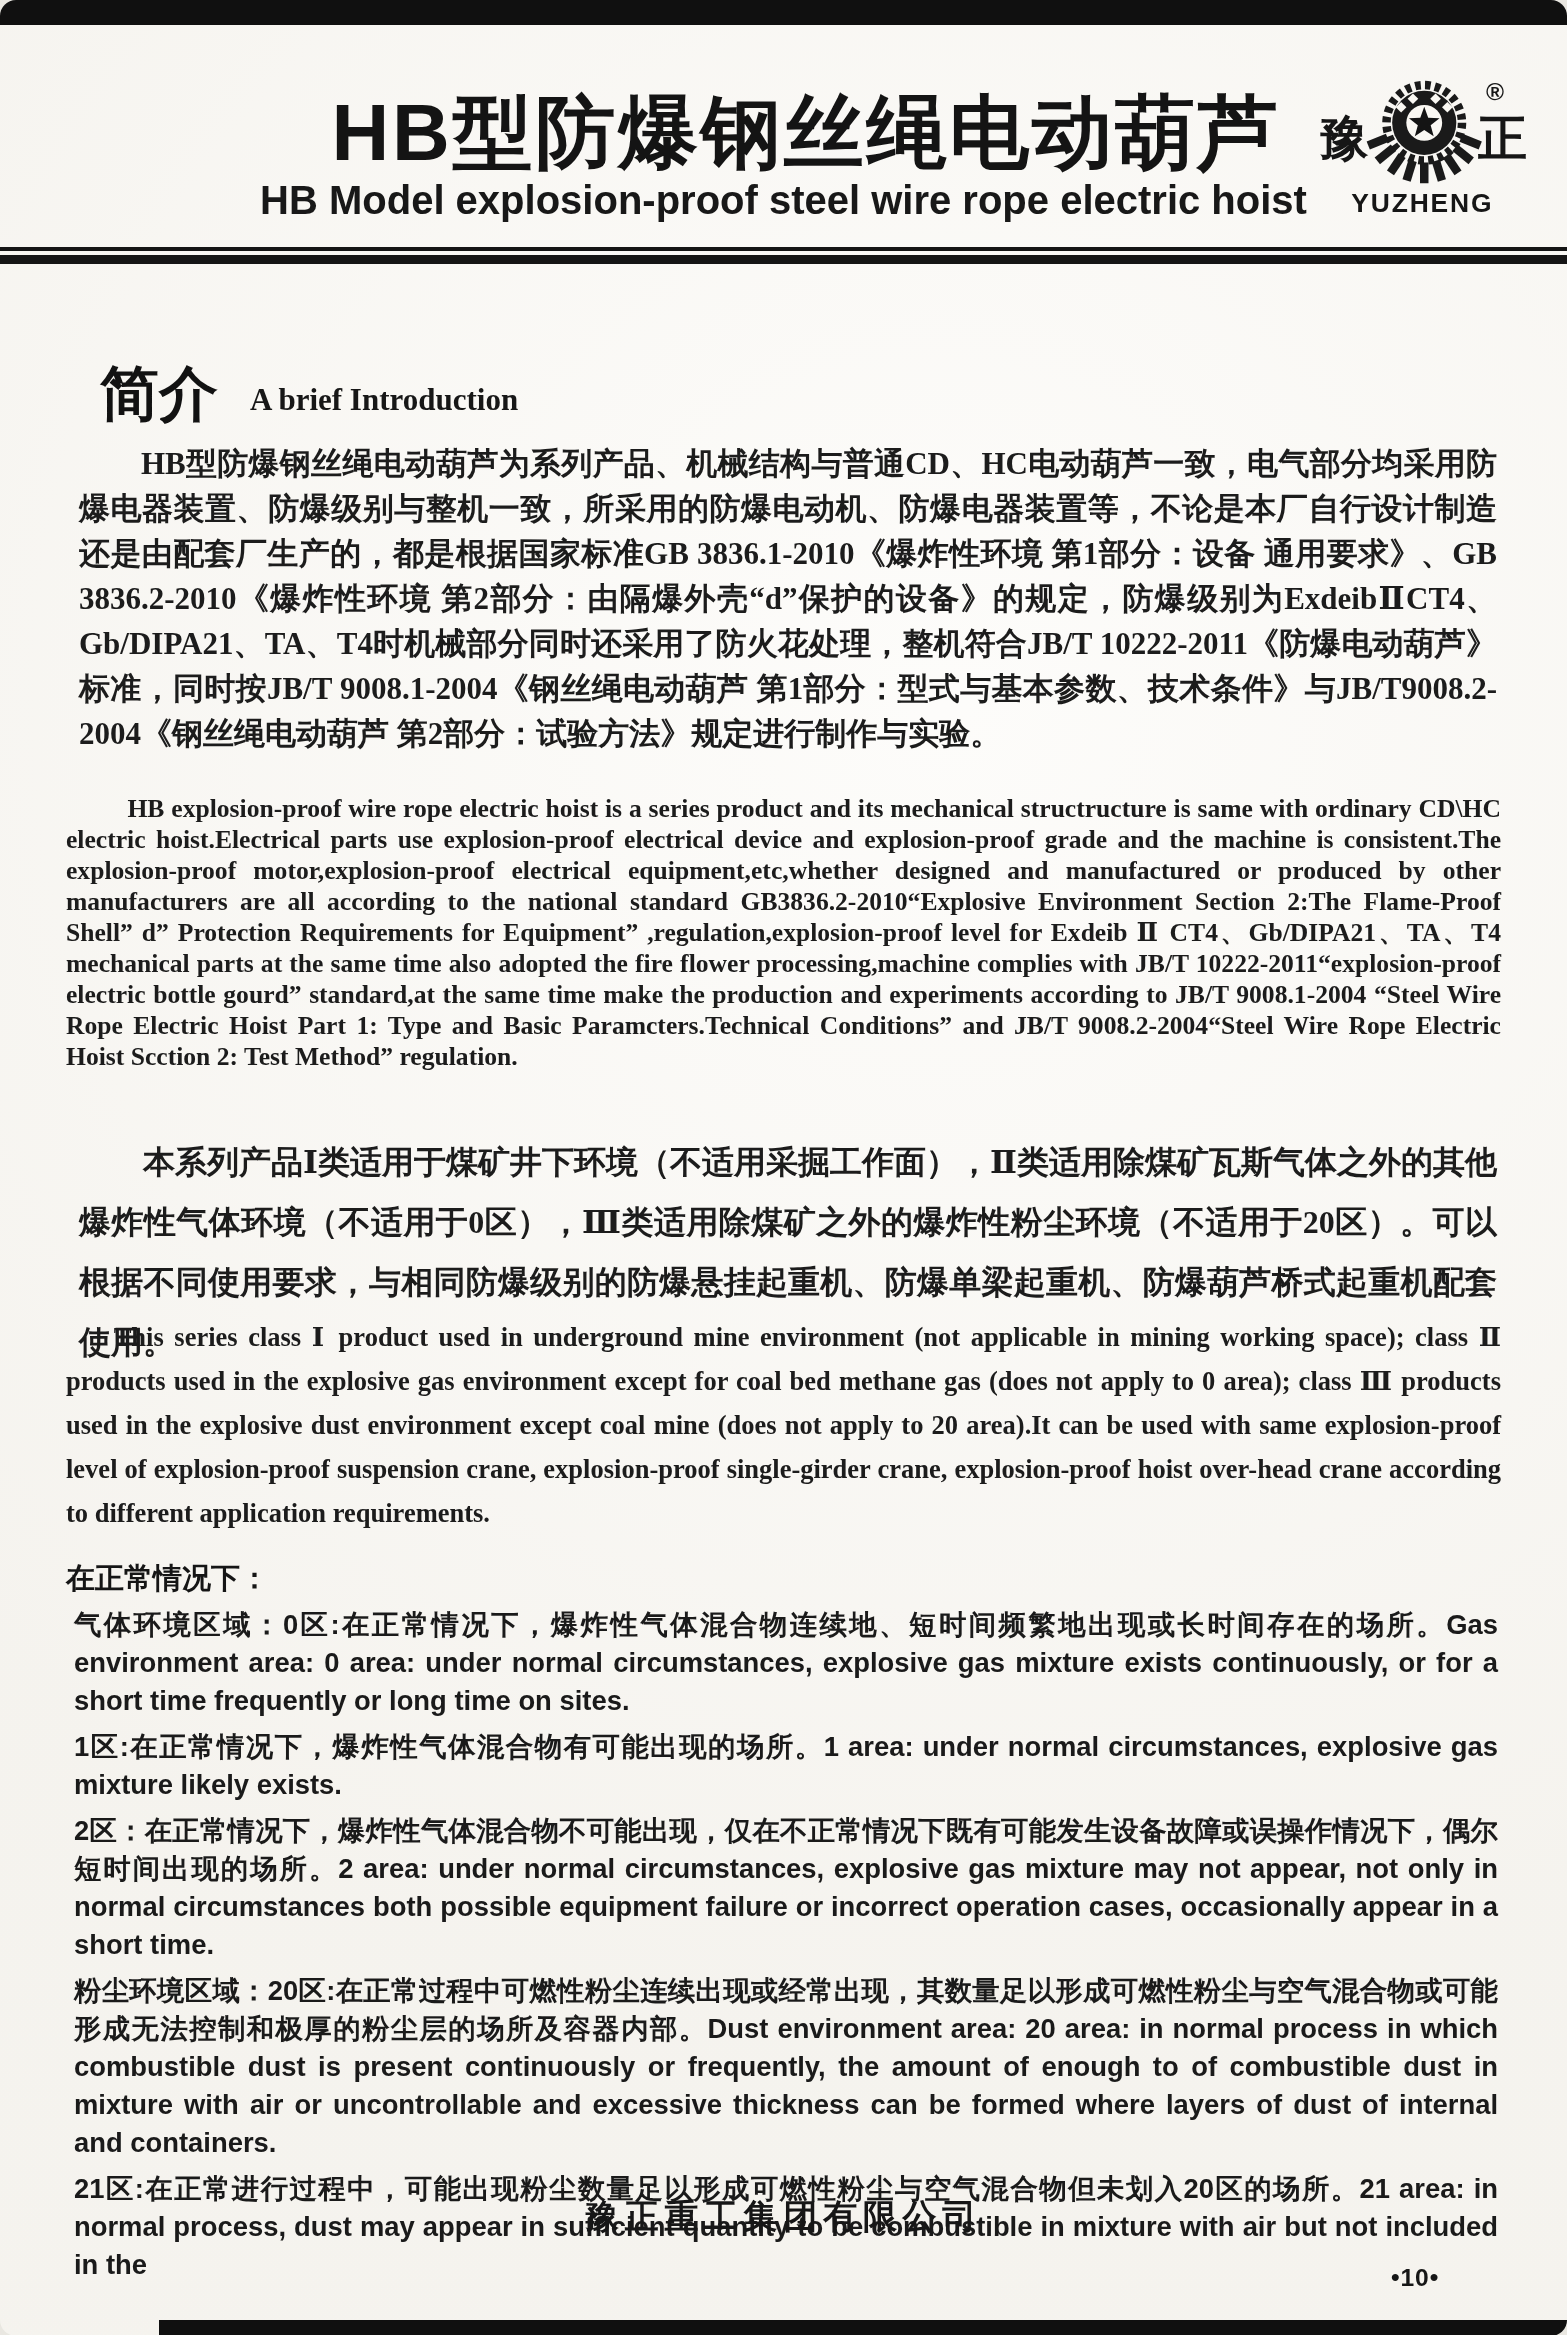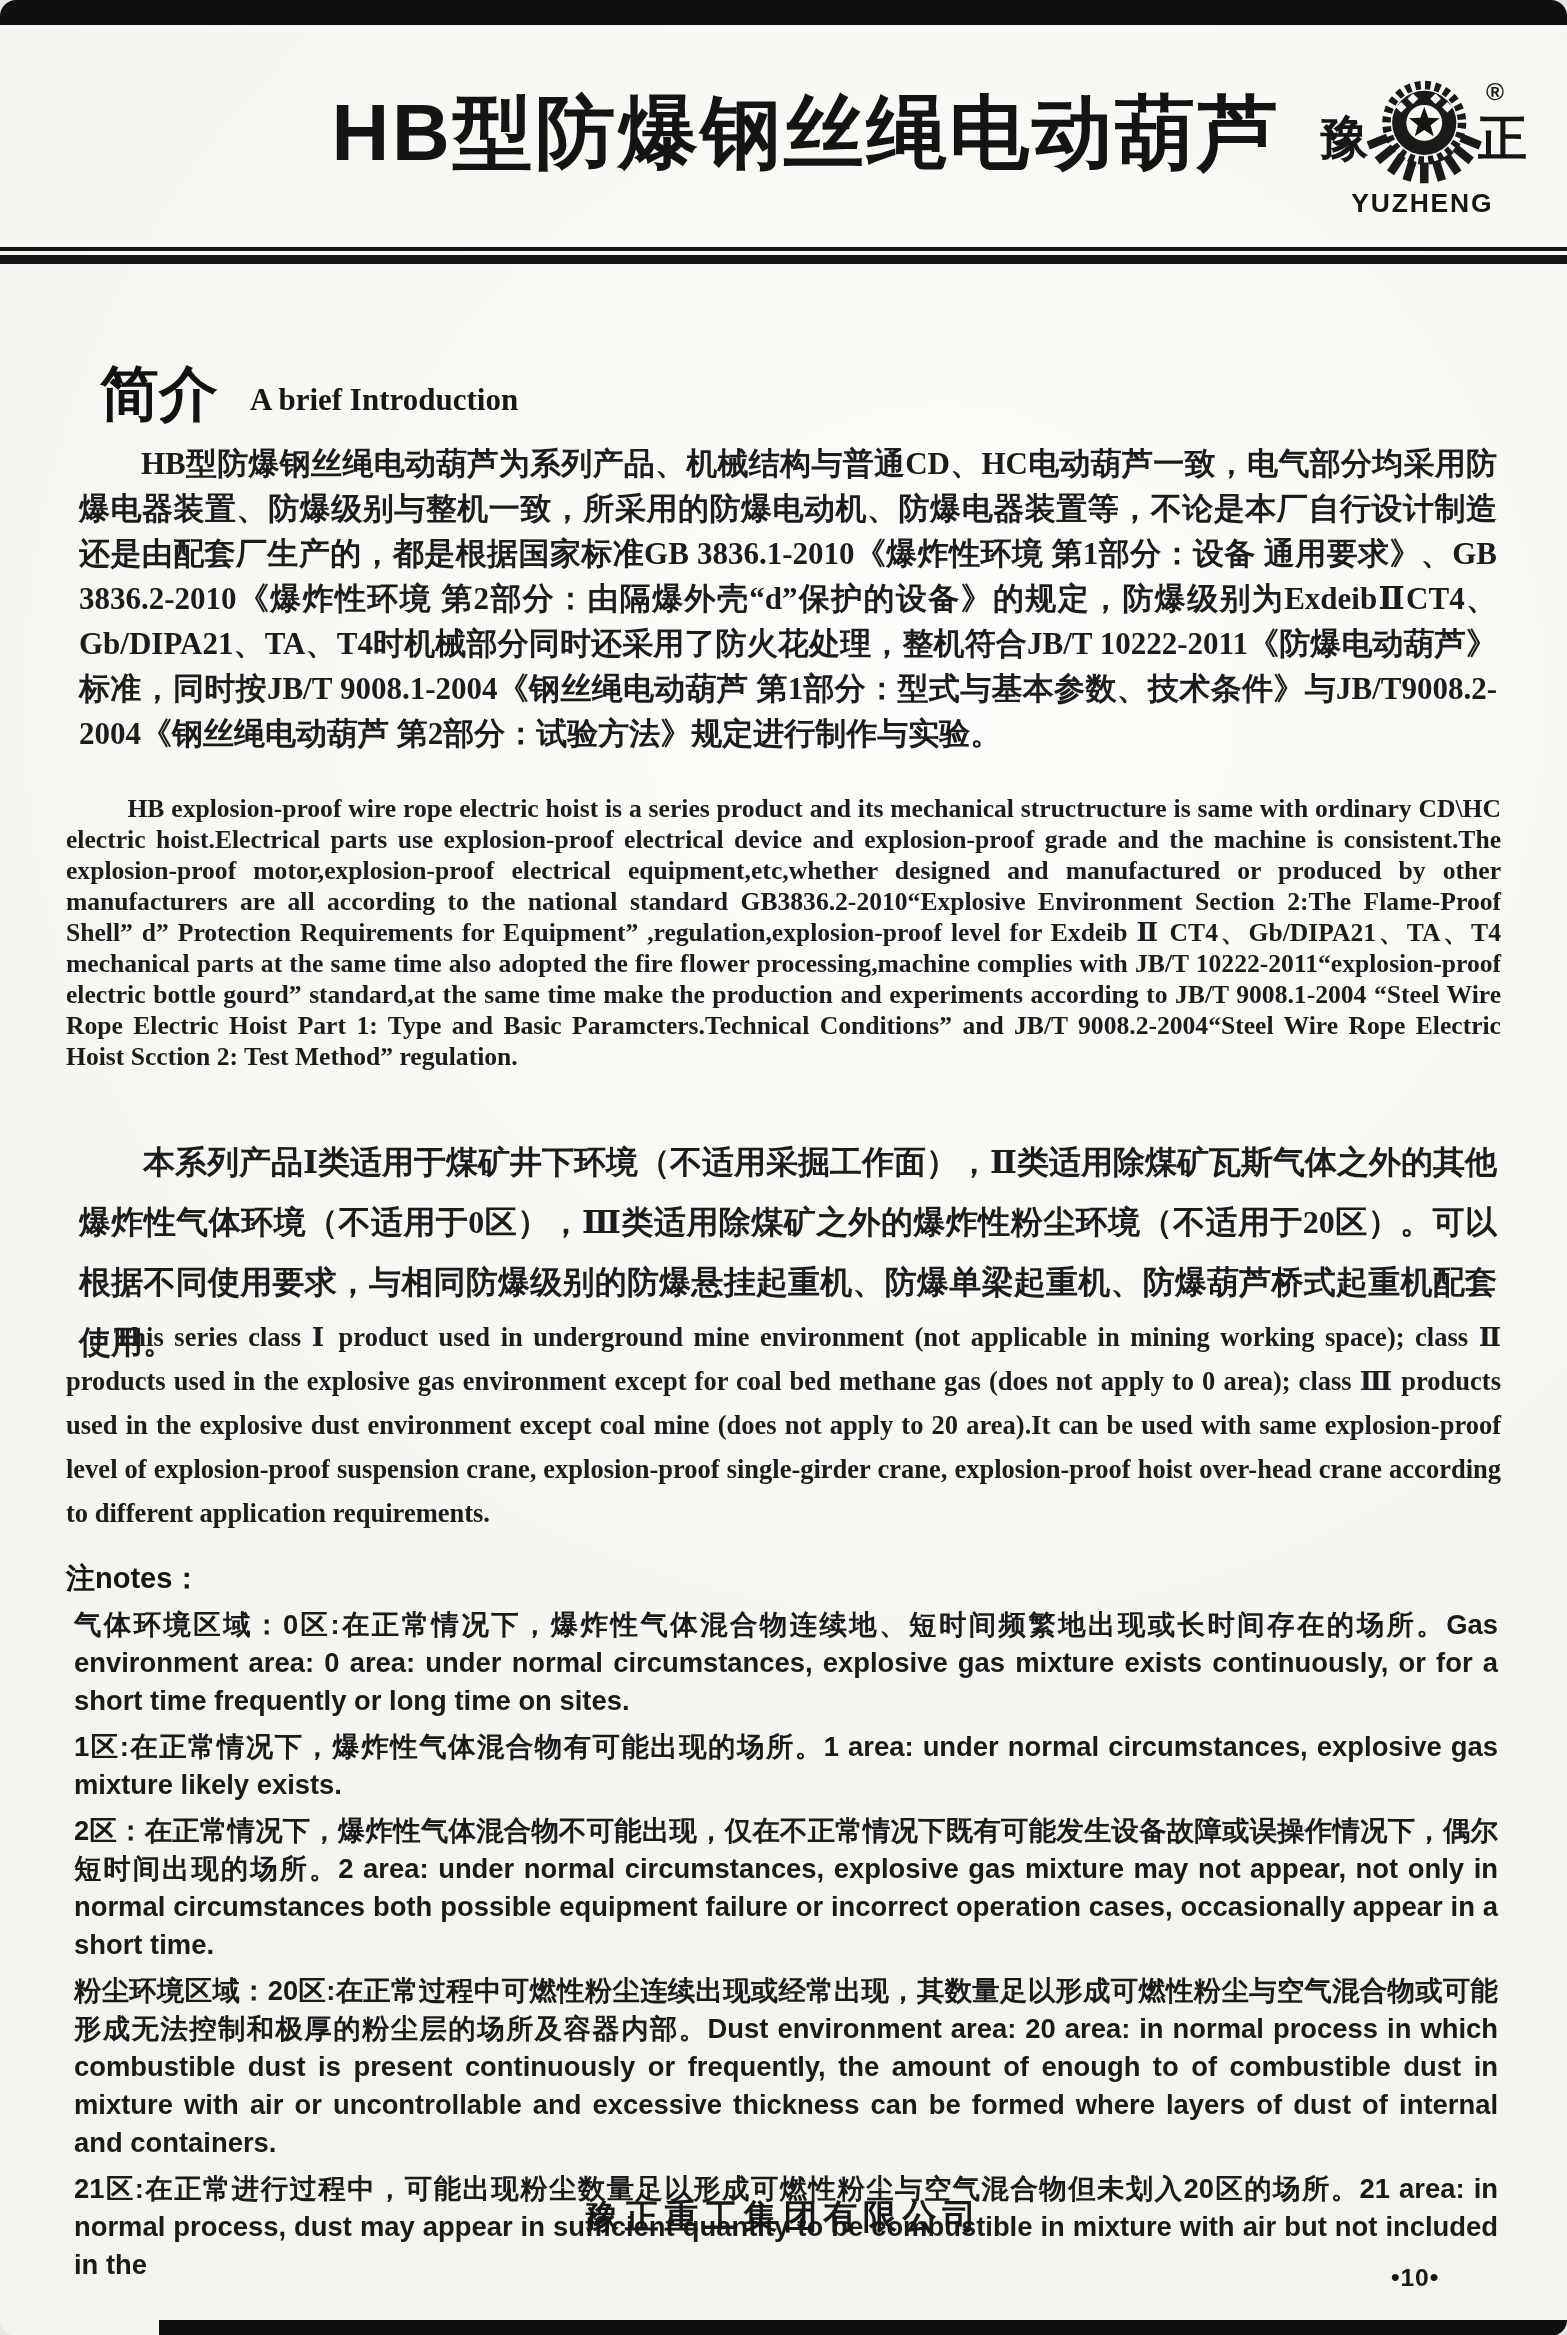--- a/index.html
+++ b/index.html
@@ -69,20 +69,21 @@
   }
 </style>
 </head>
 <body>
 
 <div class="page">
 
   <div class="scanbar top"></div>
 
   <div class="title-zh">HB型防爆钢丝绳电动葫芦</div>
+  <div class="title-en">HB Model explosion-proof steel wire rope electric hoist</div>
 
   <div class="logo">
     <svg width="222" height="151" viewBox="0 0 235 160">
 
       <text x="37" y="90" text-anchor="middle" font-size="52" font-weight="bold" fill="#161616">豫</text>
 
       <text x="205" y="90" text-anchor="middle" font-size="52" font-weight="bold" fill="#161616">正</text>
 
       <text x="197" y="32" text-anchor="middle" font-size="26" font-weight="bold" fill="#161616">®</text>
 
@@ -127,21 +128,21 @@
 
   <p class="para zh-serif p-zh1">HB型防爆钢丝绳电动葫芦为系列产品、机械结构与普通CD、HC电动葫芦一致，电气部分均采用防爆电器装置、防爆级别与整机一致，所采用的防爆电动机、防爆电器装置等，不论是本厂自行设计制造还是由配套厂生产的，都是根据国家标准GB 3836.1-2010《爆炸性环境 第1部分：设备 通用要求》、GB 3836.2-2010《爆炸性环境 第2部分：由隔爆外壳“d”保护的设备》的规定，防爆级别为ExdeibⅡCT4、Gb/DIPA21、TA、T4时机械部分同时还采用了防火花处理，整机符合JB/T 10222-2011《防爆电动葫芦》标准，同时按JB/T 9008.1-2004《钢丝绳电动葫芦 第1部分：型式与基本参数、技术条件》与JB/T9008.2-2004《钢丝绳电动葫芦 第2部分：试验方法》规定进行制作与实验。</p>
 
   <p class="para p-en1">HB explosion-proof wire rope electric hoist is a series product and its mechanical structructure is same with ordinary CD\HC electric hoist.Electrical parts use explosion-proof electrical device and explosion-proof grade and the machine is consistent.The explosion-proof motor,explosion-proof electrical equipment,etc,whether designed and manufactured or produced  by other manufacturers are all according to the national standard GB3836.2-2010“Explosive Environment Section 2:The Flame-Proof Shell” d” Protection Requirements for Equipment” ,regulation,explosion-proof level for Exdeib Ⅱ CT4、Gb/DIPA21、TA、T4 mechanical parts at the same time also adopted the fire flower processing,machine complies with JB/T 10222-2011“explosion-proof electric bottle gourd” standard,at the same time make the production and experiments according to JB/T 9008.1-2004 “Steel Wire Rope Electric Hoist Part 1: Type and Basic Paramcters.Technical Conditions” and JB/T 9008.2-2004“Steel Wire Rope Electric Hoist Scction 2: Test Method” regulation.</p>
 
   <p class="para zh-serif p-zh2">本系列产品Ⅰ类适用于煤矿井下环境（不适用采掘工作面），Ⅱ类适用除煤矿瓦斯气体之外的其他爆炸性气体环境（不适用于0区），Ⅲ类适用除煤矿之外的爆炸性粉尘环境（不适用于20区）。可以根据不同使用要求，与相同防爆级别的防爆悬挂起重机、防爆单梁起重机、防爆葫芦桥式起重机配套使用。</p>
 
   <p class="para p-en2">This series class Ⅰ product used in underground mine environment (not applicable in mining working space); class Ⅱ products used in the explosive gas environment except for coal bed methane gas (does not apply to 0 area); class Ⅲ products used in the explosive dust environment except coal mine (does not apply to 20 area).It can be used with same explosion-proof level of explosion-proof suspension crane, explosion-proof single-girder crane, explosion-proof hoist over-head crane according to different application requirements.</p>
 
   <div class="notes">
-    <p class="label">注notes：</p>
+    <p class="label">在正常情况下：</p>
     <p>气体环境区域：0区:在正常情况下，爆炸性气体混合物连续地、短时间频繁地出现或长时间存在的场所。Gas environment area: 0 area: under normal circumstances, explosive gas mixture exists continuously, or for a short time frequently or long time on sites.</p>
     <p>1区:在正常情况下，爆炸性气体混合物有可能出现的场所。1 area: under normal circumstances, explosive gas mixture likely exists.</p>
     <p>2区：在正常情况下，爆炸性气体混合物不可能出现，仅在不正常情况下既有可能发生设备故障或误操作情况下，偶尔短时间出现的场所。2 area: under normal circumstances, explosive gas mixture may not appear, not only in normal circumstances both possible equipment failure or incorrect operation cases, occasionally appear in a short time.</p>
     <p>粉尘环境区域：20区:在正常过程中可燃性粉尘连续出现或经常出现，其数量足以形成可燃性粉尘与空气混合物或可能形成无法控制和极厚的粉尘层的场所及容器内部。Dust environment area: 20 area: in normal process in which combustible dust is present continuously or frequently, the amount of enough to of combustible dust in mixture with air or uncontrollable and excessive thickness can be formed where layers of dust of internal and containers.</p>
     <p>21区:在正常进行过程中，可能出现粉尘数量足以形成可燃性粉尘与空气混合物但未划入20区的场所。21 area: in normal process, dust may appear in sufficient quantity to be combustible in mixture with air but not included in the</p>
   </div>
 
   <div class="footer-company">豫正重工集团有限公司</div>
 
   <div class="page-num">•10•</div>

